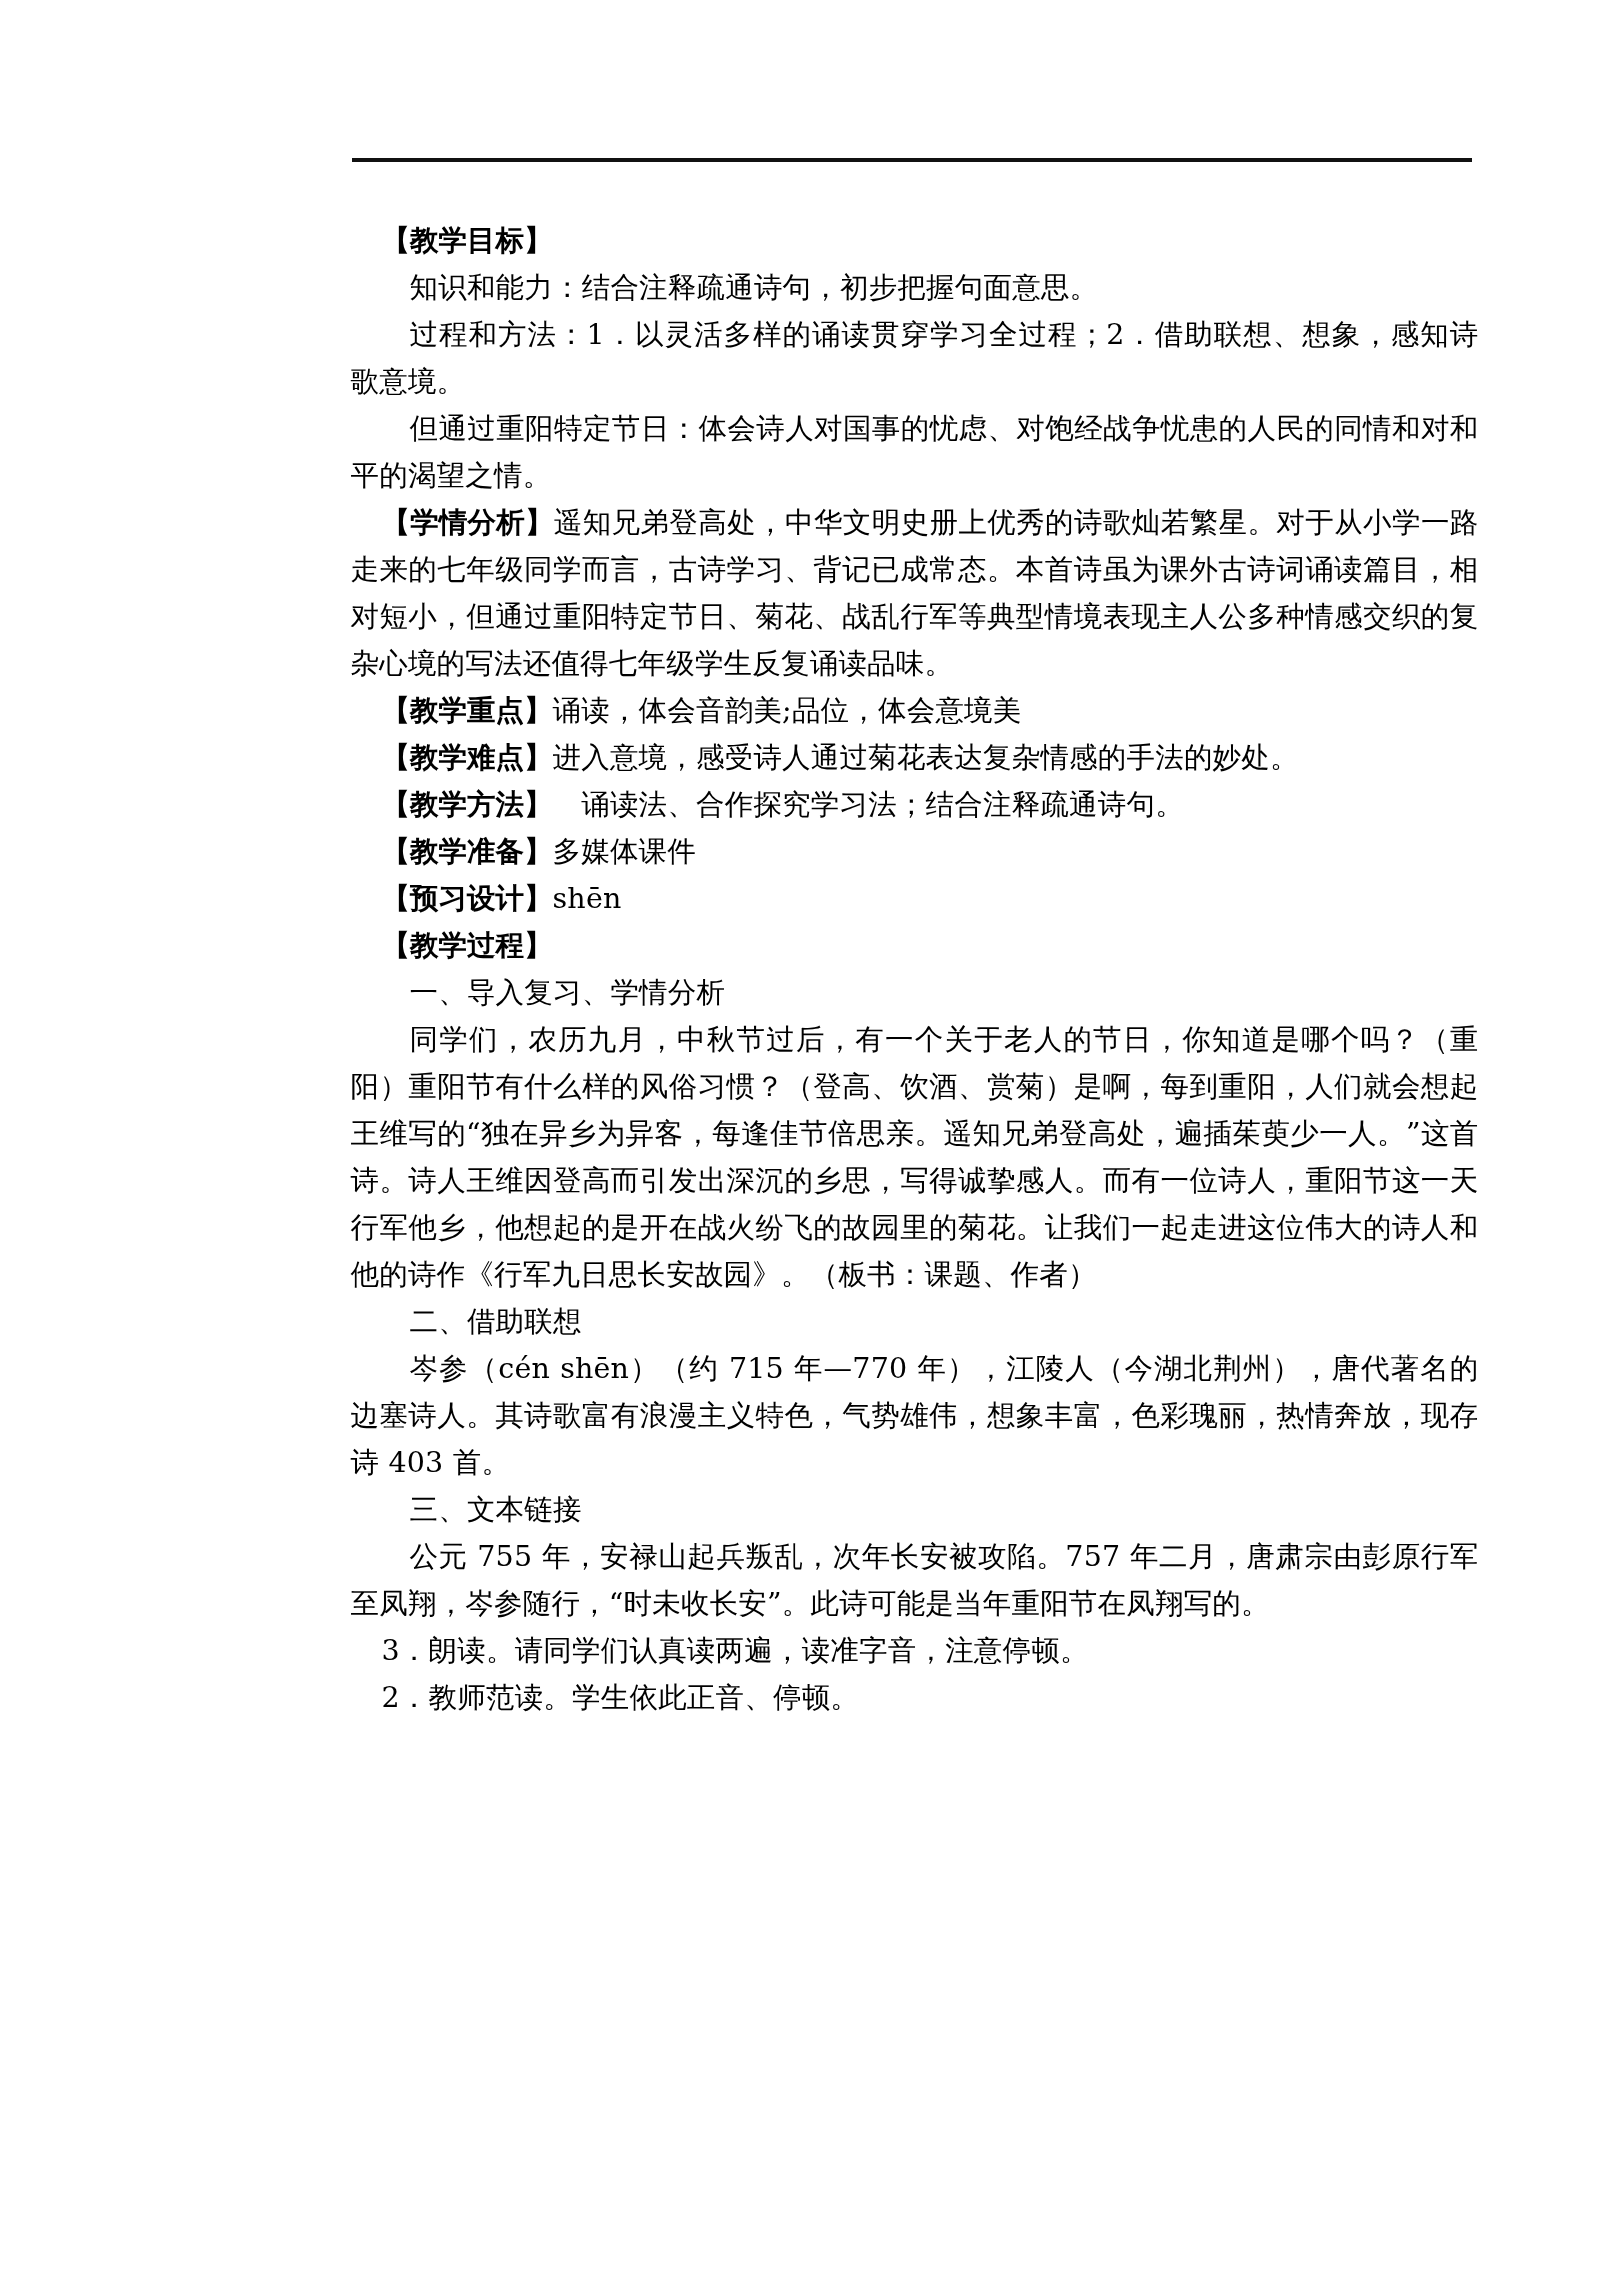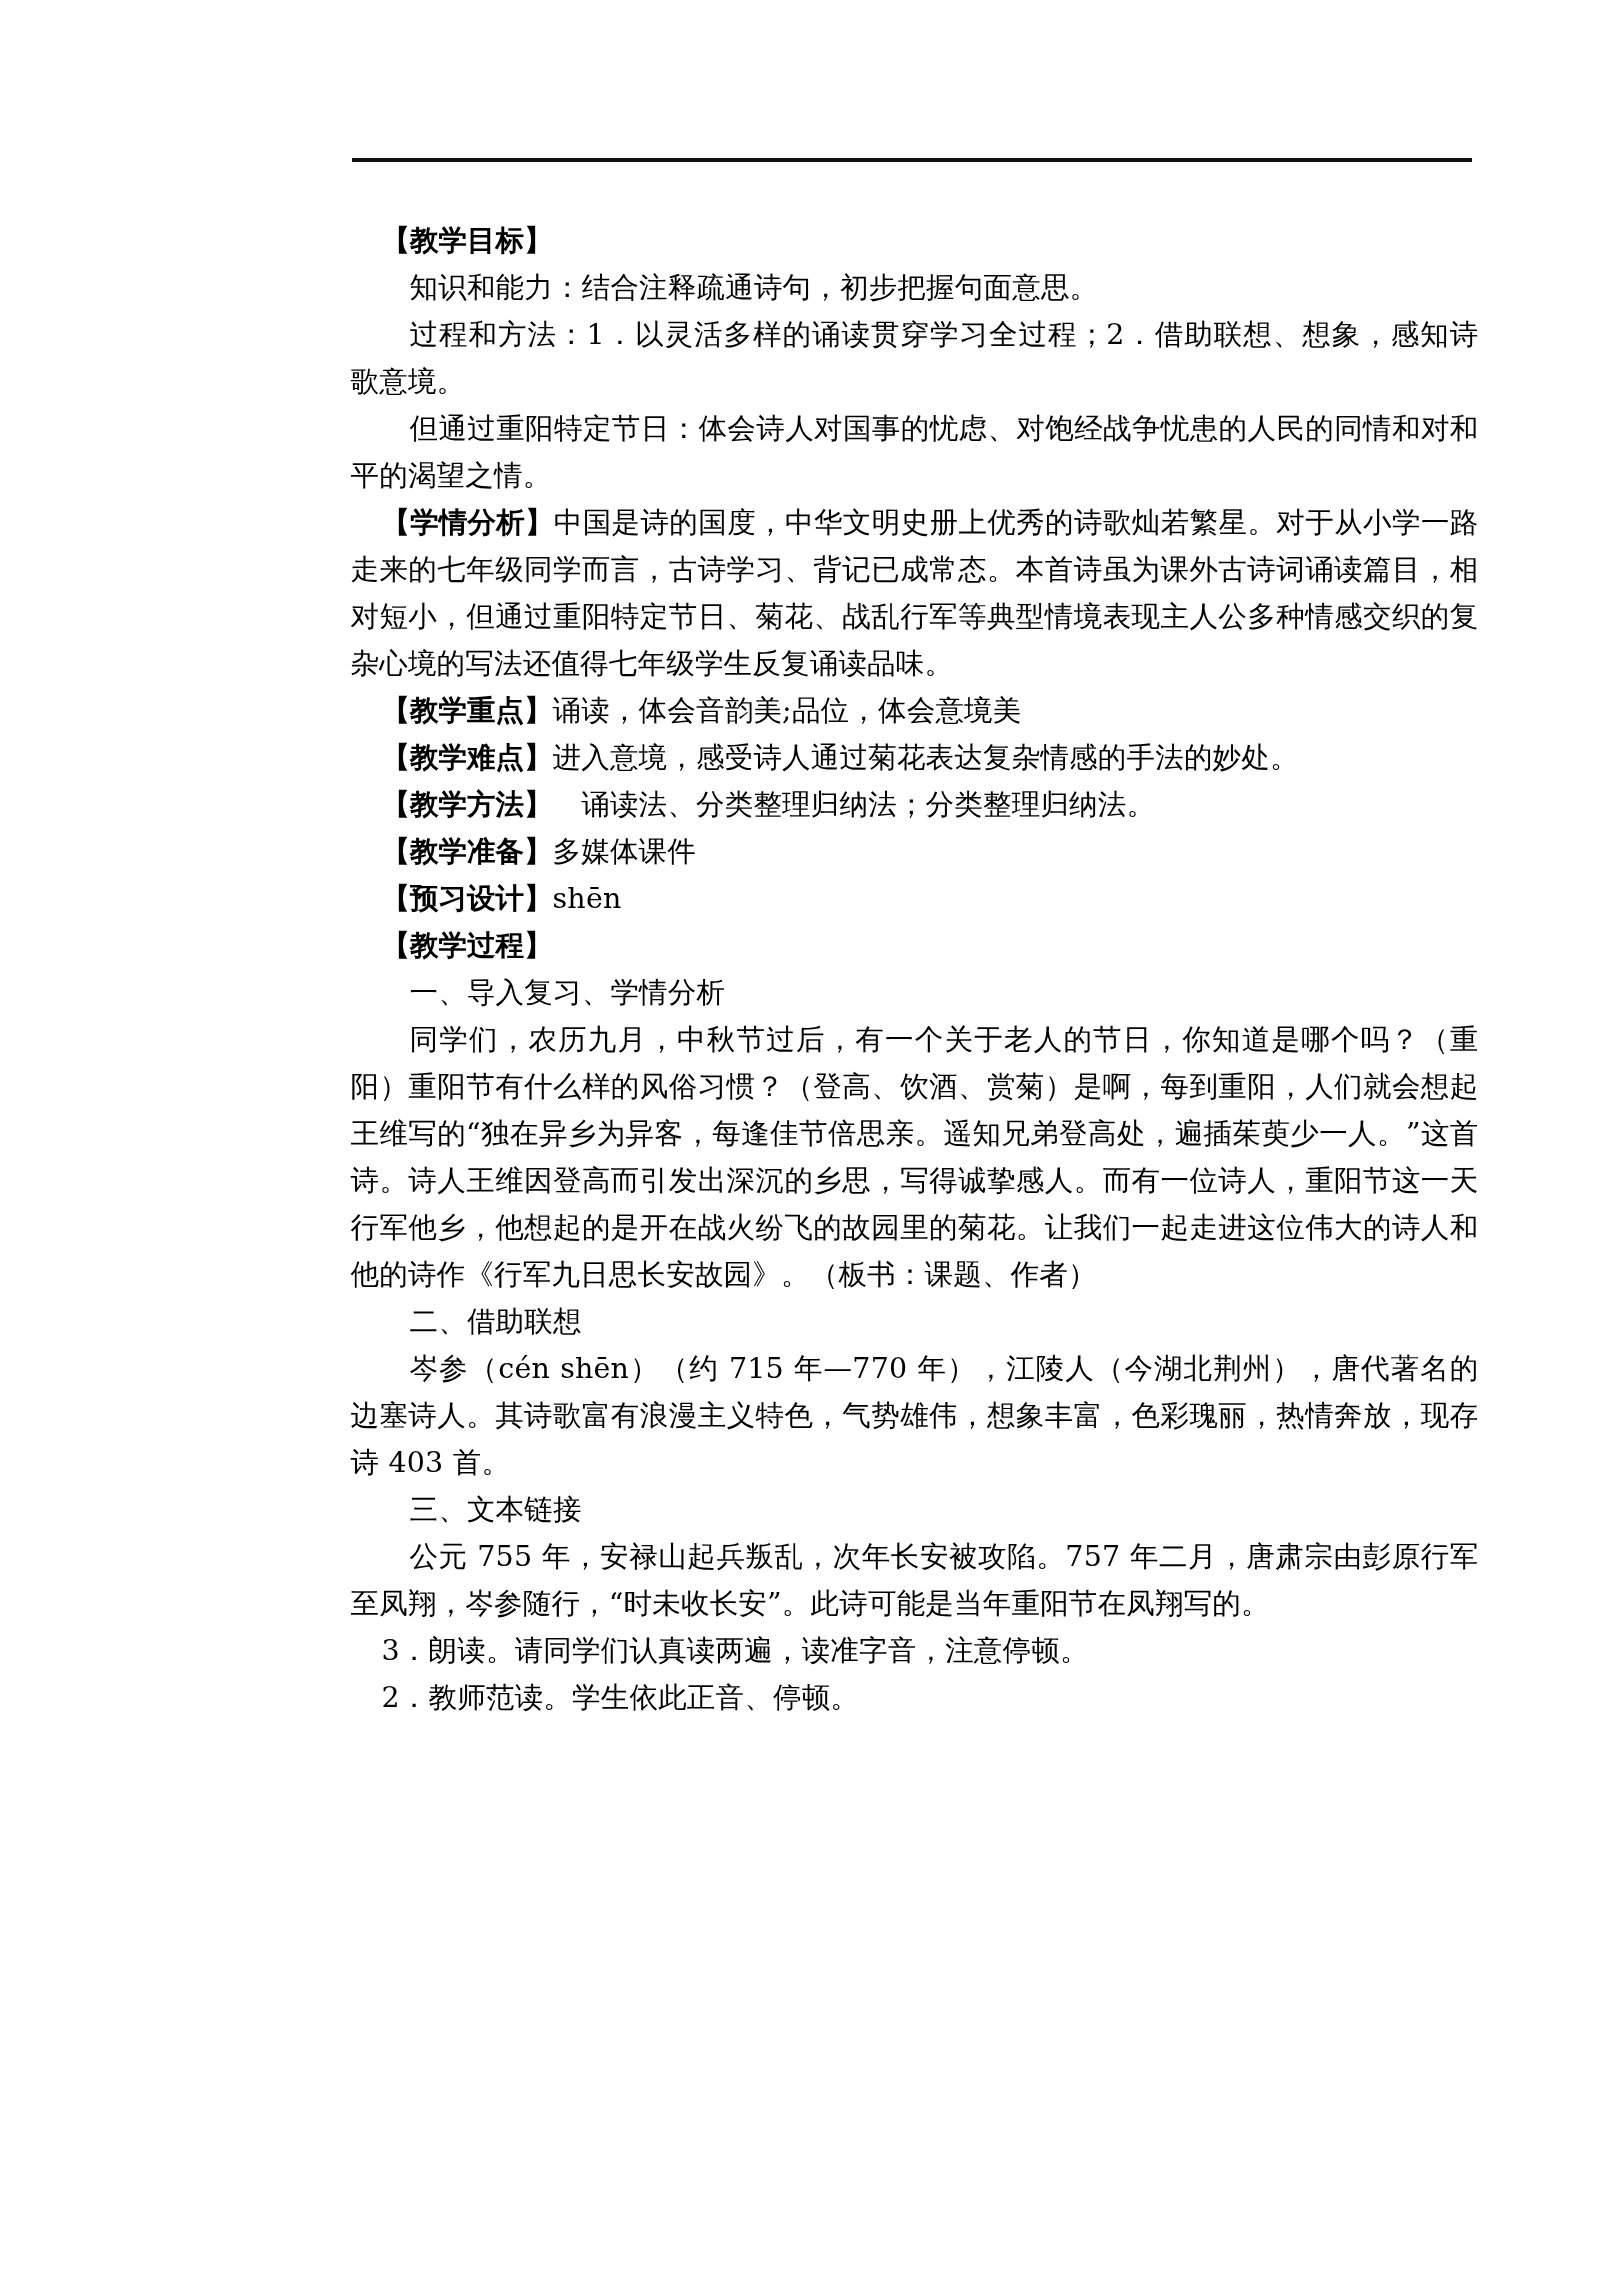--- a/index.html
+++ b/index.html
@@ -84,33 +84,33 @@
       <span class="hdr">【教学目标】</span>
     </p>
 
     <p class="para indent">知识和能力：结合注释疏通诗句，初步把握句面意思。</p>
 
     <p class="para indent">过程和方法：1．以灵活多样的诵读贯穿学习全过程；2．借助联想、想象，感知诗歌意境。</p>
 
     <p class="para indent">但通过重阳特定节日：体会诗人对国事的忧虑、对饱经战争忧患的人民的同情和对和平的渴望之情。</p>
 
     <p class="para indent-sm">
-      <span class="hdr">【学情分析】</span><span>中国是诗的国度，中华文明史册上优秀的诗歌灿若繁星。对于从小学一路走来的七年级同学而言，古诗学习、背记已成常态。本首诗虽为课外古诗词诵读篇目，相对短小，但通过重阳特定节日、菊花、战乱行军等典型情境表现主人公多种情感交织的复杂心境的写法还值得七年级学生反复诵读品味。</span>
+      <span class="hdr">【学情分析】</span><span>遥知兄弟登高处，中华文明史册上优秀的诗歌灿若繁星。对于从小学一路走来的七年级同学而言，古诗学习、背记已成常态。本首诗虽为课外古诗词诵读篇目，相对短小，但通过重阳特定节日、菊花、战乱行军等典型情境表现主人公多种情感交织的复杂心境的写法还值得七年级学生反复诵读品味。</span>
     </p>
 
     <p class="para indent-sm">
       <span class="hdr">【教学重点】</span><span>诵读，体会音韵美;品位，体会意境美</span>
     </p>
 
     <p class="para indent-sm">
       <span class="hdr">【教学难点】</span><span>进入意境，感受诗人通过菊花表达复杂情感的手法的妙处。</span>
     </p>
 
     <p class="para indent-sm">
-      <span class="hdr">【教学方法】</span><span>　诵读法、分类整理归纳法；分类整理归纳法。</span>
+      <span class="hdr">【教学方法】</span><span>　诵读法、合作探究学习法；结合注释疏通诗句。</span>
     </p>
 
     <p class="para indent-sm">
       <span class="hdr">【教学准备】</span><span>多媒体课件</span>
     </p>
 
     <p class="para indent-sm">
       <span class="hdr">【预习设计】</span><span>shēn</span>
     </p>
 

